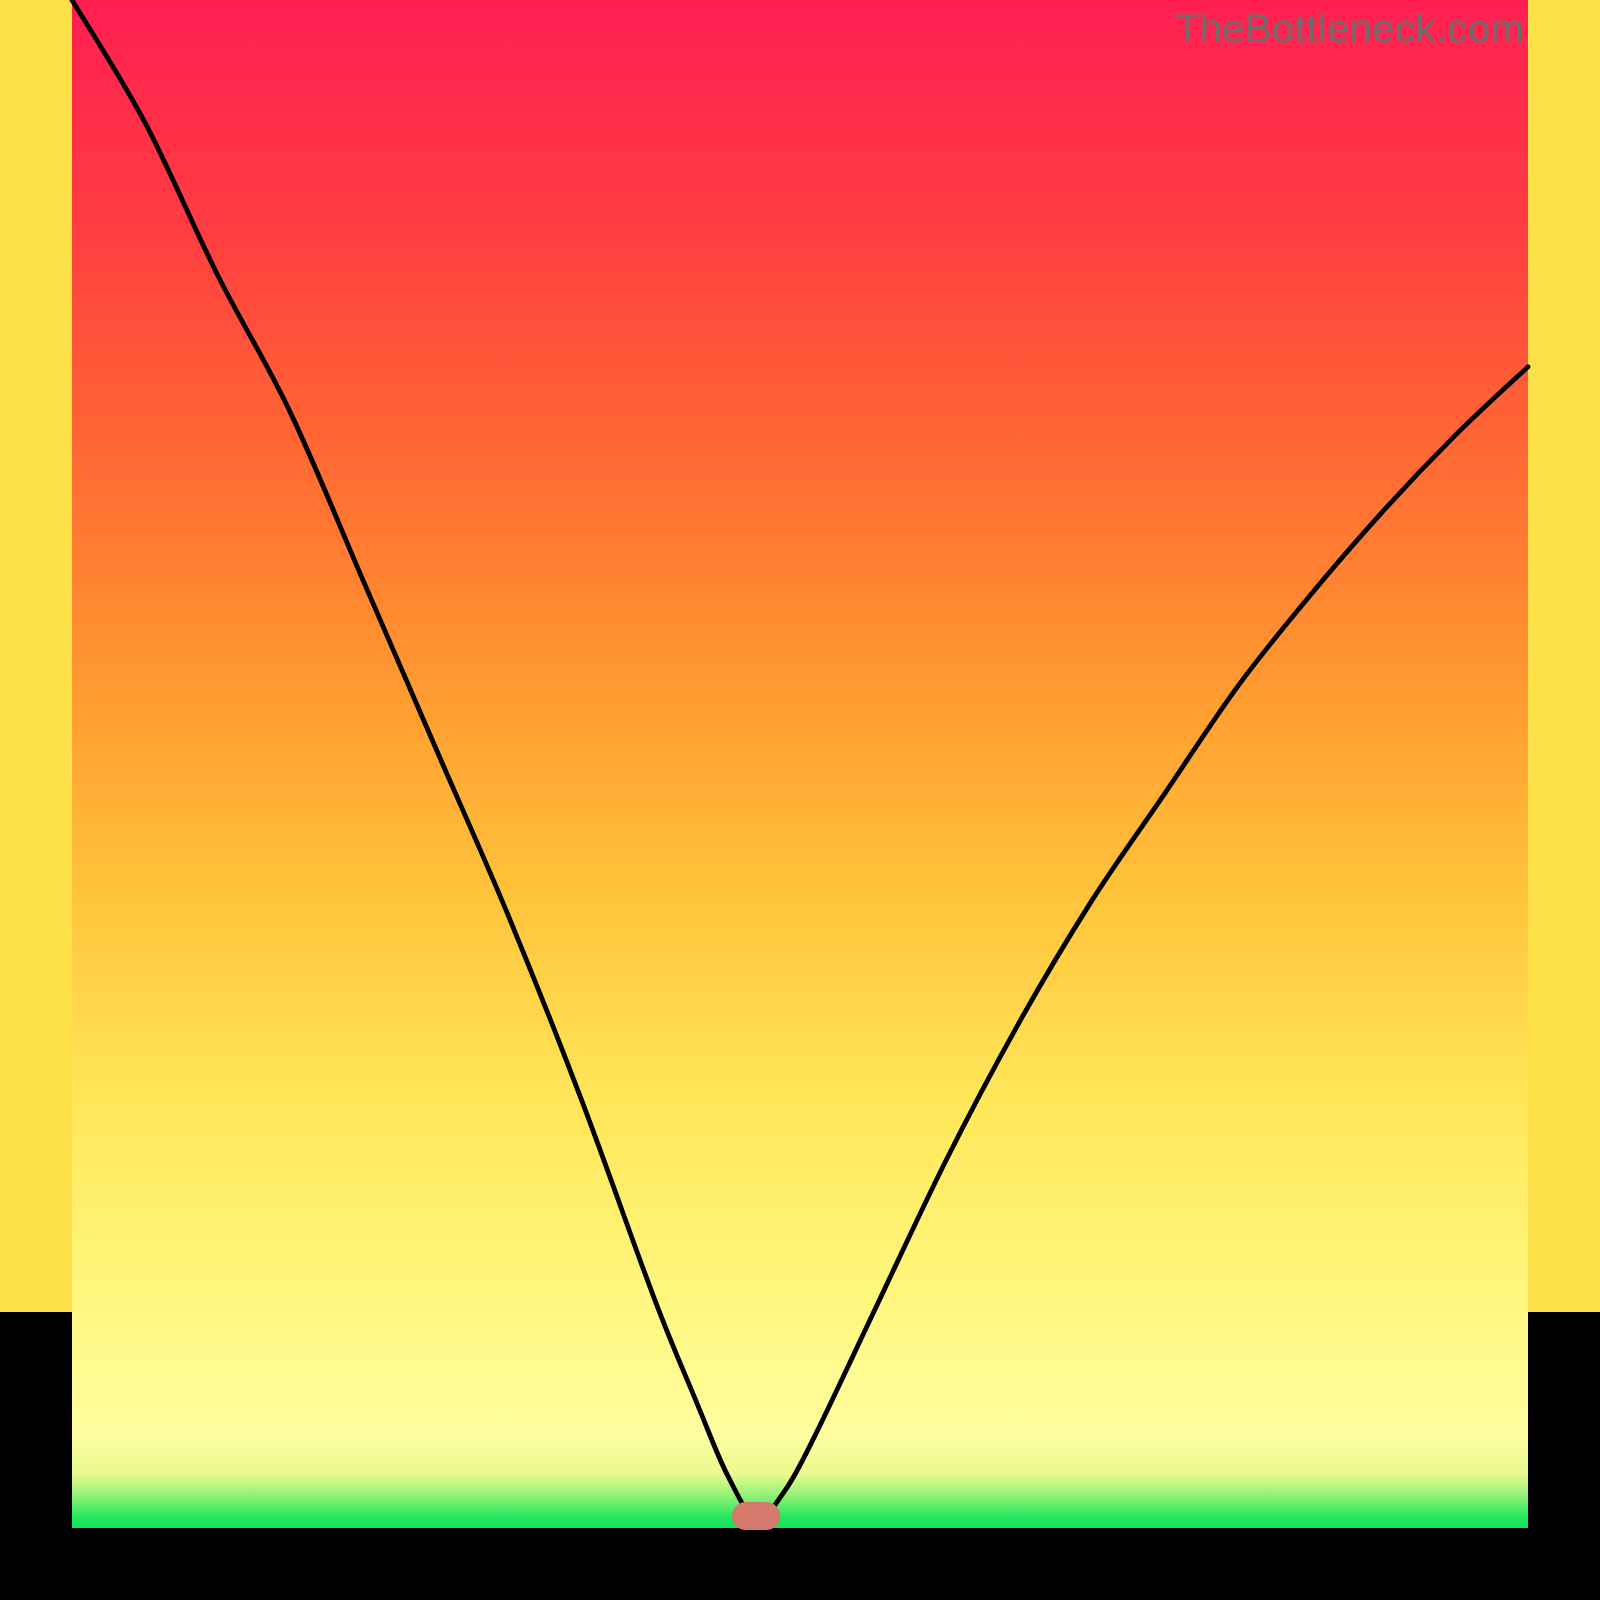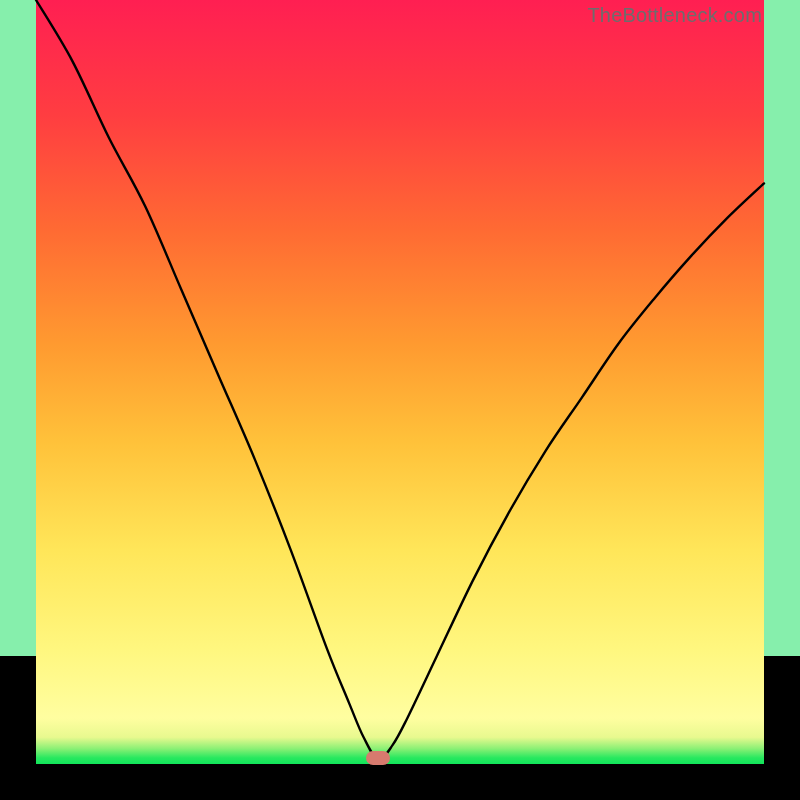--- a/index.html
+++ b/index.html
@@ -1,21 +1,21 @@
 <!DOCTYPE html>
 <html><head>
 <meta charset="utf-8">
 <style>
   * { margin: 0; padding: 0; box-sizing: border-box; }
   html, body { width: 800px; height: 800px; overflow: hidden; background: #000; }
   .frame {
     position: relative;
     width: 800px;
     height: 656px;
-    background: #86efac;
+    background: #fde047;
   }
   .plot-area {
     position: absolute;
     left: 36px;
     top: 0;
     width: 728px;
     height: 764px;
     background: linear-gradient(to top,
       #11e55a 0%,
       #28e85f 0.8%,

